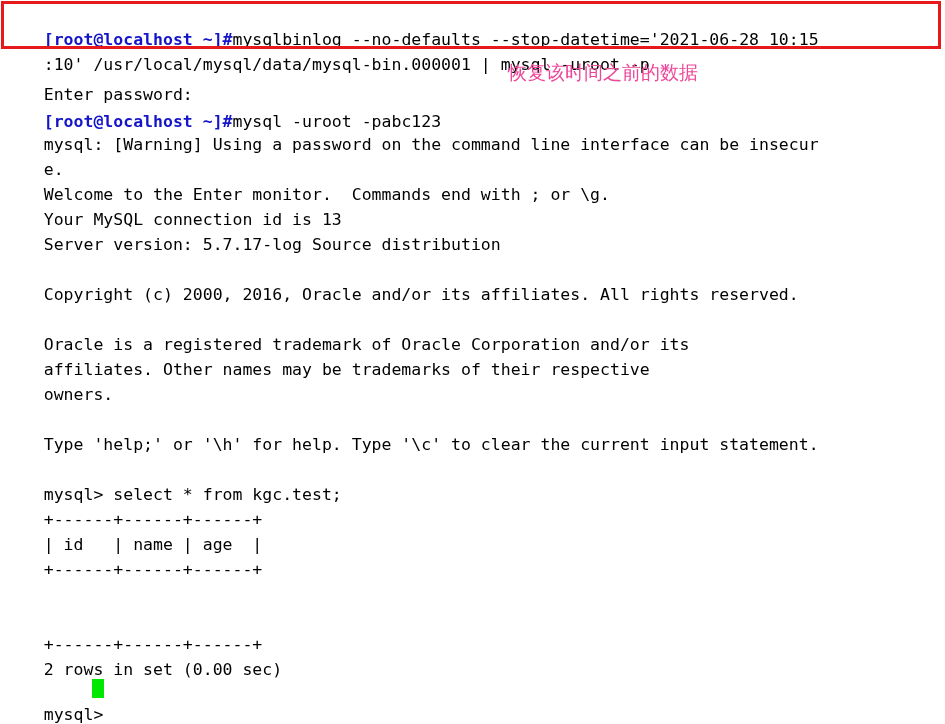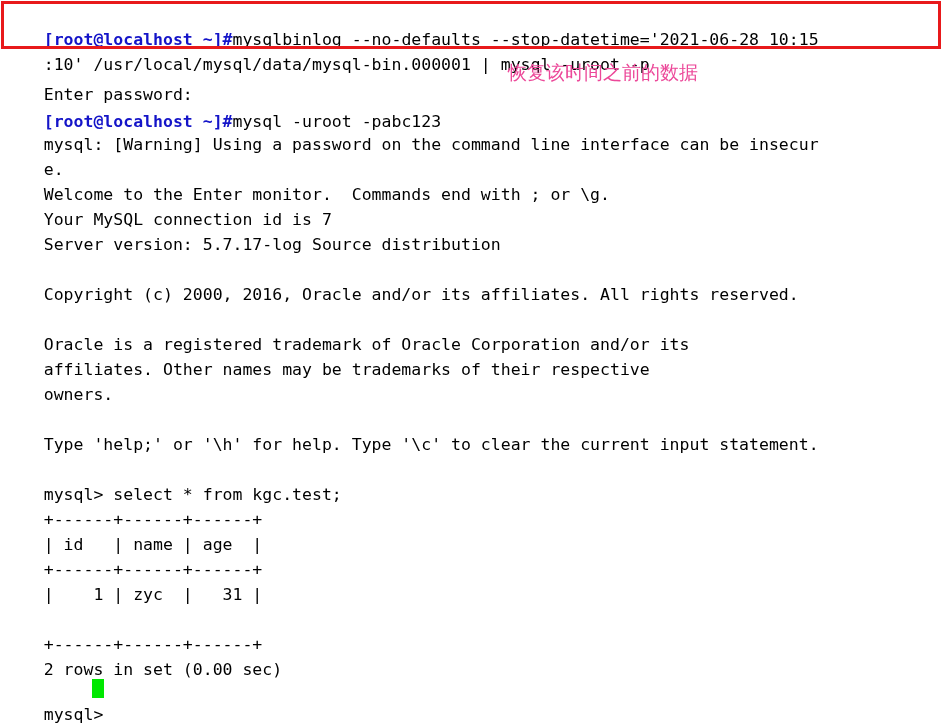--- a/index.html
+++ b/index.html
@@ -102,21 +102,21 @@
 
   <div class="line" style="top:132px">
     <span class="plain">e.</span>
   </div>
 
   <div class="line" style="top:157px">
     <span class="plain">Welcome to the Enter monitor.  Commands end with ; or \g.</span>
   </div>
 
   <div class="line" style="top:182px">
-    <span class="plain">Your MySQL connection id is 7</span>
+    <span class="plain">Your MySQL connection id is 13</span>
   </div>
 
   <div class="line" style="top:207px">
     <span class="plain">Server version: 5.7.17-log Source distribution</span>
   </div>
 
   <div class="line" style="top:257px">
     <span class="plain">Copyright (c) 2000, 2016, Oracle and/or its affiliates. All rights reserved.</span>
   </div>
 
@@ -140,23 +140,20 @@
 
   <div class="line" style="top:482px">
     <span class="plain">+------+------+------+</span>
   </div>
   <div class="line" style="top:507px">
     <span class="plain">| id   | name | age  |</span>
   </div>
   <div class="line" style="top:532px">
     <span class="plain">+------+------+------+</span>
   </div>
-  <div class="line" style="top:557px">
-    <span class="plain">|    1 | zyc  |   31 |</span>
-  </div>
   <div class="line" style="top:607px">
     <span class="plain">+------+------+------+</span>
   </div>
 
   <div class="line" style="top:632px">
     <span class="plain">2 rows in set (0.00 sec)</span>
   </div>
 
   <div class="line" style="top:677px">
     <span class="plain">mysql&gt; </span>

